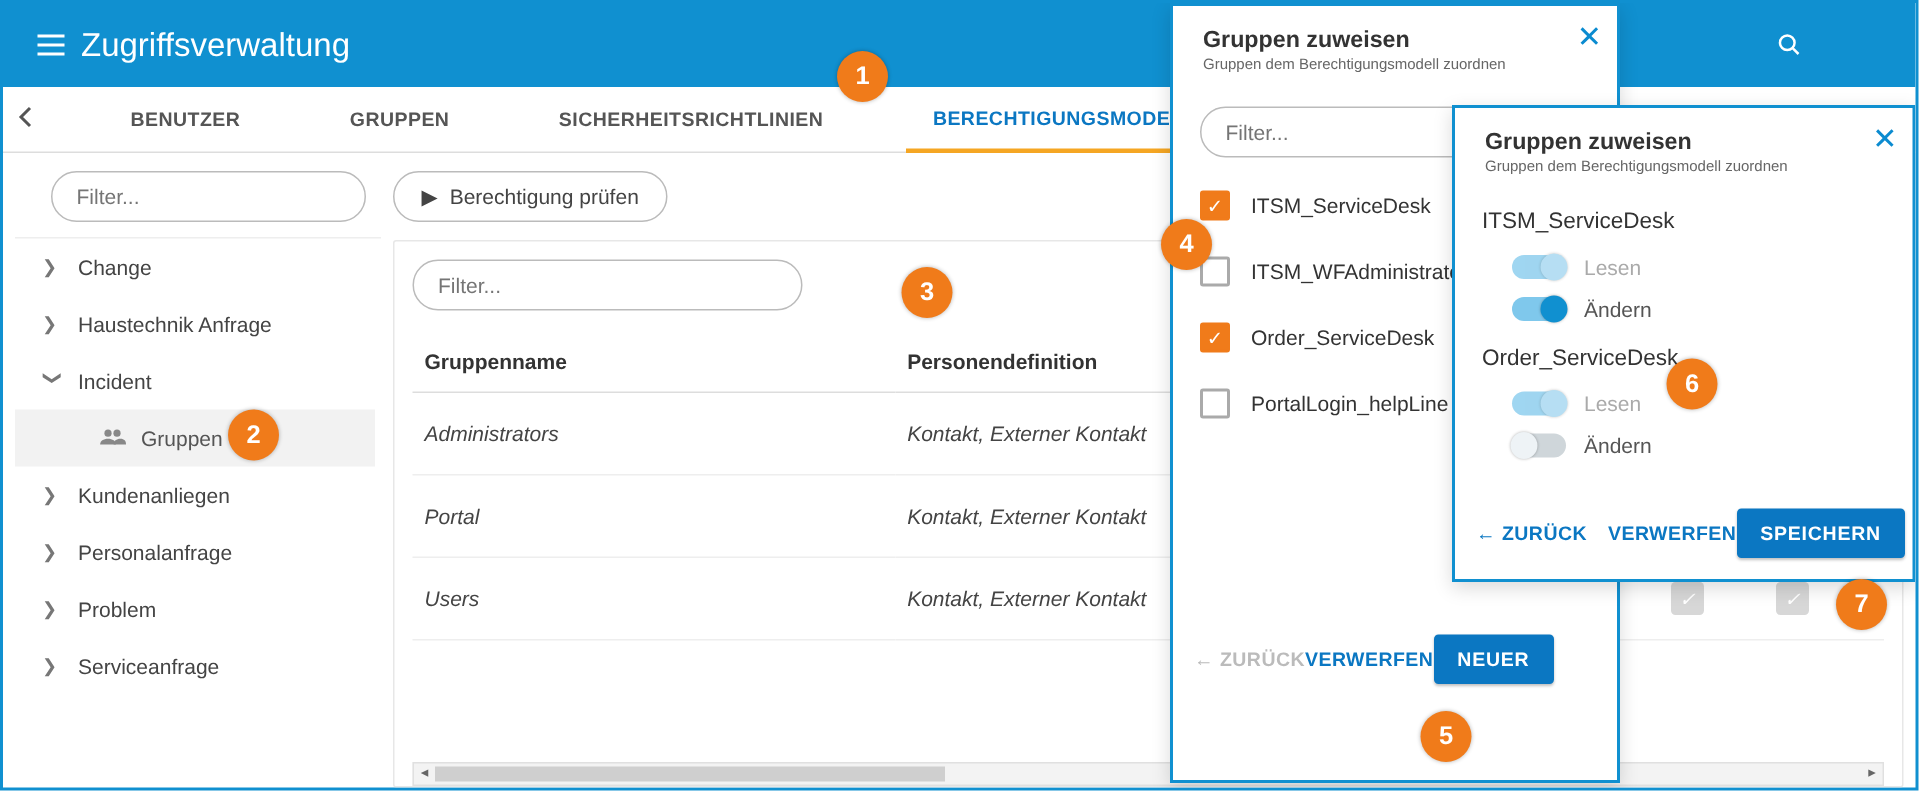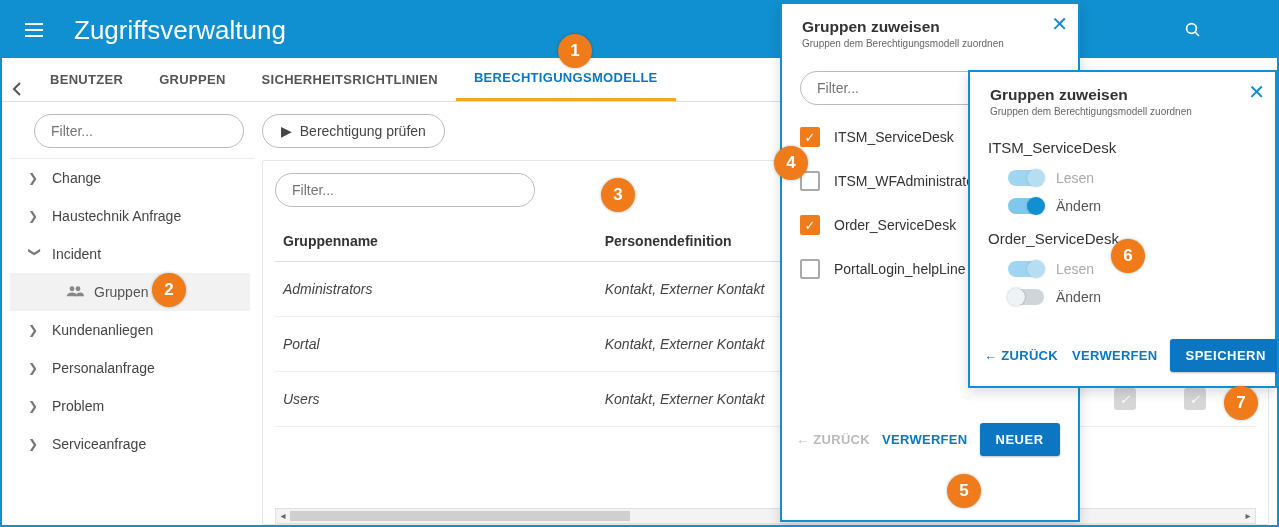--- a/index.html
+++ b/index.html
@@ -3,25 +3,25 @@
 <meta charset="utf-8">
 <style>
   * { box-sizing: border-box; margin: 0; padding: 0; }
   body { font-family: "Segoe UI", Arial, sans-serif; font-size: 14px; color: #333; background: #fff; width: 1279px; height: 527px; overflow: hidden; position: relative; border: 2px solid #1090d0; }
   
   
   .header { background: #1090d0; color: #fff; height: 56px; display: flex; align-items: center; padding: 0 12px; }
   .hamburger { width: 40px; height: 40px; display:flex; align-items:center; justify-content:center; cursor:pointer; }
   .hamburger-bars { display:flex; flex-direction:column; gap:4px;}
   .hamburger-bars span { width:18px; height:2px; background:#fff; display:block;}
-  .page-title { font-size: 26px; font-weight:400; margin-left: 20px; }
+  .page-title { font-size: 22px; font-weight:400; margin-left: 0; }
   .header-search { margin-left: auto; margin-right: 60px; width: 24px; height:24px; display:flex;align-items:center;justify-content:center;}
   
   
-  .tabs-row { display:flex; align-items:flex-end; height: 44px; border-bottom: 1px solid #ddd; }
+  .tabs-row { display:flex; align-items:center; height: 44px; border-bottom: 1px solid #ddd; gap: 37px; }
   .back-chev { width:30px; text-align:center; font-size:18px; color:#555; cursor:pointer;}
   .tab { padding: 0 18px; height:44px; display:flex; align-items:center; color:#555; font-size:13px; font-weight:600; letter-spacing:0.3px; cursor:pointer; }
   .tab.active { color:#0b77c2; border-bottom: 3px solid #f5a623; }
   
   
   .body-layout { display:flex; height: calc(100% - 100px); }
   .left-col { width: 252px; padding: 12px 0 0 8px; display:flex; flex-direction:column; }
   .right-col { flex:1; padding: 12px 8px 0 8px; display:flex; flex-direction:column; }
   
   .filter-input { border:1px solid #bbb; border-radius: 18px; height:34px; padding: 0 16px; font-size:14px; color:#888; background:#fff; width: 210px; margin: 0 0 10px 24px;}
@@ -53,21 +53,21 @@
   .hscroll .arrow { position:absolute; top:0; width:14px;height:14px; font-size:10px;color:#666;text-align:center;line-height:14px;}
   .hscroll .arrow.l{left:0;} .hscroll .arrow.r{right:0;}
   
   
   .dialog { position:absolute; background:#fff; border:2px solid #1090d0; box-shadow:0 4px 12px rgba(0,0,0,0.15);}
   .dialog .dlg-head { padding: 14px 40px 6px 20px; position:relative;}
   .dialog .dlg-title { font-size:15.5px; font-weight:600; color:#333;}
   .dialog .dlg-sub { font-size:10px; color:#666; margin-top:2px;}
   .dialog .close-x { position:absolute; right:10px; top:8px; color:#0b8bd0; font-size:20px; cursor:pointer;}
   .dialog .dlg-body { padding: 10px 18px 10px 18px;}
-  .dialog .dlg-actions { padding: 8px 14px 14px 14px; display:flex; align-items:center; gap:12px;}
+  .dialog .dlg-actions { padding: 8px 14px 14px 14px; display:flex; align-items:center; }
   
   .dlg1 { left:778px; top:0; width:300px; height: 520px; }
   .dlg1 .filter-input { width: 100%; margin: 6px 0 10px 0;}
   .grp-row { display:flex; align-items:center; gap:14px; height:44px;}
   .cb { width:20px;height:20px;border:2px solid #aaa;border-radius:2px;display:inline-flex;align-items:center;justify-content:center;font-size:13px;cursor:pointer;}
   .cb.checked { background:#f07b1a;border-color:#f07b1a;color:#fff;}
   .dlg1 .dlg-actions { justify-content:flex-start; margin-top:auto;}
   .txt-link { color:#0b77c2; font-weight:700; font-size:13px; letter-spacing:0.3px; cursor:pointer;}
   .txt-link.disabled { color:#bbb;cursor:default;}
   .txt-link .arr { margin-right:4px;}

